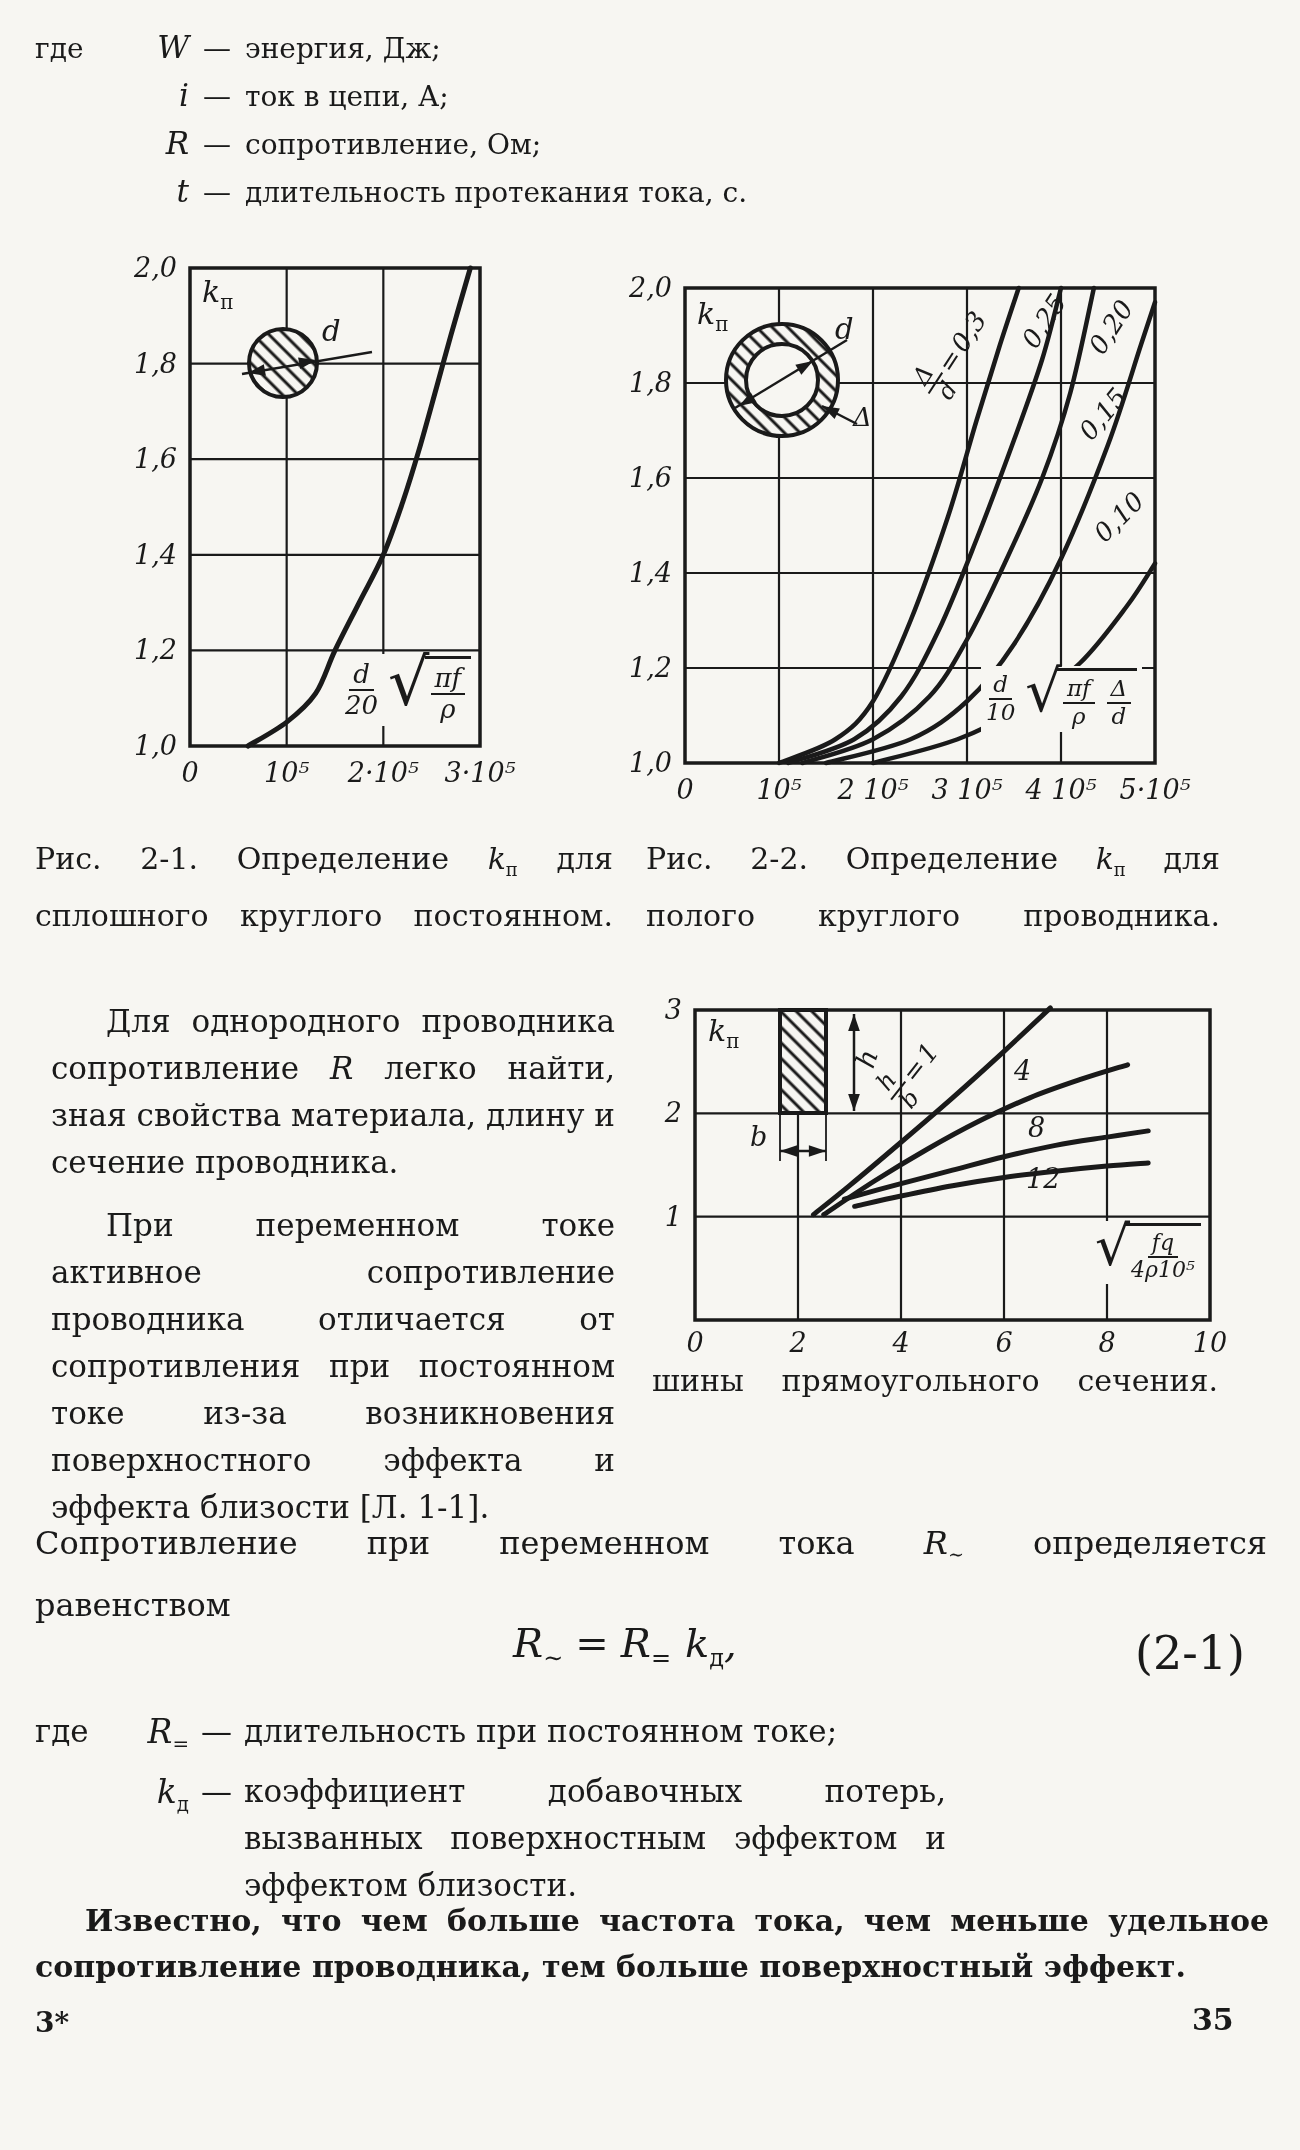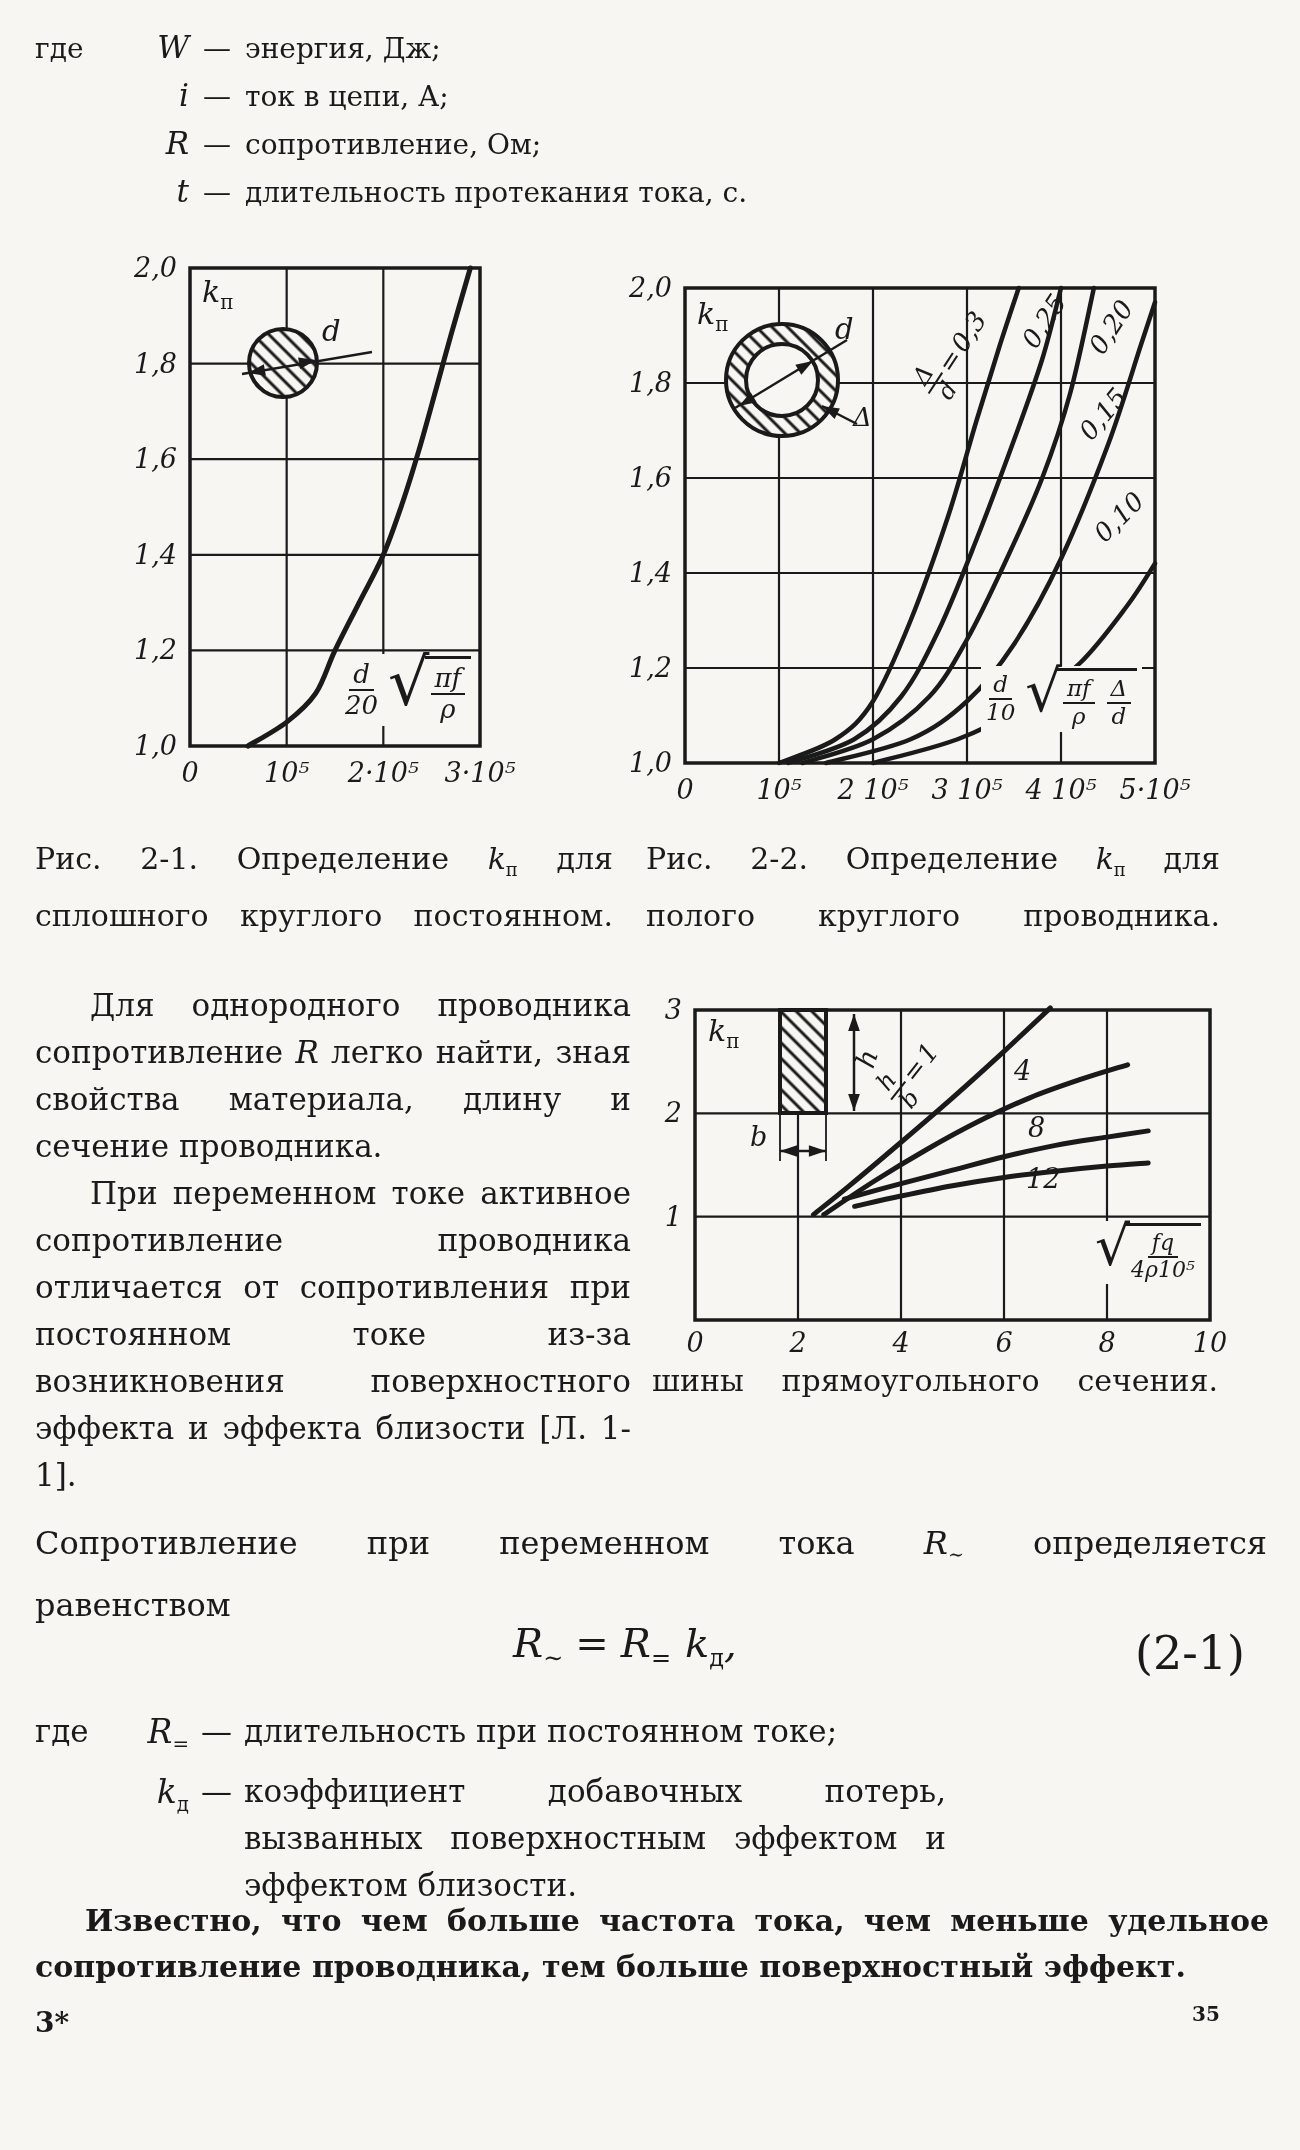--- a/index.html
+++ b/index.html
@@ -28,21 +28,21 @@
   .sqrt{display:inline-flex;align-items:flex-start}
   .sqrt .sg{font-style:normal;font-size:2.5em;line-height:.78;margin-right:-5px;transform:translateY(2px)}
   .sqrt .rd{border-top:3px solid #1a1a1a;padding:5px 6px 0;display:inline-flex;gap:12px;align-items:flex-end}
   
   .caption{position:absolute;font-size:30px;line-height:46px;text-align:justify}
   .capline{text-align:justify;text-align-last:justify}
   .caption i{font-style:italic}
   .caption sub,.p3 sub{font-size:60%;font-style:normal}
   
   .col{position:absolute;left:35px;top:982px;width:596px}
-  p.body{margin:0;font-size:31px;line-height:47px;text-align:justify}
+  p.body{margin:16px;font-size:31px;line-height:47px;text-align:justify}
   p.body.ind{text-indent:55px}
   .p3{position:absolute;left:35px;top:1518px;width:1232px;font-size:32px;line-height:50px}
   .p3l1{text-align:justify;text-align-last:justify}
   
   .eqrow{position:absolute;left:35px;top:1620px;width:1232px;height:72px}
   .eq{position:absolute;left:478px;font-size:40px;font-style:italic}
   .eq sub{font-size:24px;font-style:normal}
   .eqs{font-style:normal;padding:0 12px}
   .eqk{margin-left:14px}
   .eqnum{position:absolute;right:22px;top:6px;font-size:46px}
@@ -51,21 +51,21 @@
   .wrow{display:flex;align-items:flex-start}
   .wlead{width:74px}
   .wterm{width:80px;text-align:right;font-style:italic;font-size:33px}
   .wterm sub{font-size:60%;font-style:normal}
   .wdash{padding:0 12px}
   .wtext.wide{width:702px;text-align:justify}
   
   .closing{position:absolute;left:35px;top:1898px;width:1234px;margin:0;font-size:30px;line-height:46px;
            font-weight:bold;text-align:justify;text-indent:50px}
   .footer-left{position:absolute;left:35px;top:2006px;font-size:28px;font-weight:bold}
-  .footer-right{position:absolute;left:1192px;top:2002px;font-size:20px;font-weight:bold}
+  .footer-right{position:absolute;left:1192px;top:2002px;font-size:30px;font-weight:bold}
 </style>
 </head>
 <body>
 
 <section class="topdefs">
   <div class="trow">
     <span class="tlead">где</span>
     <i class="tterm">W</i>
     <span class="tdash">—</span>
     <span class="dtext">энергия, Дж;</span>

